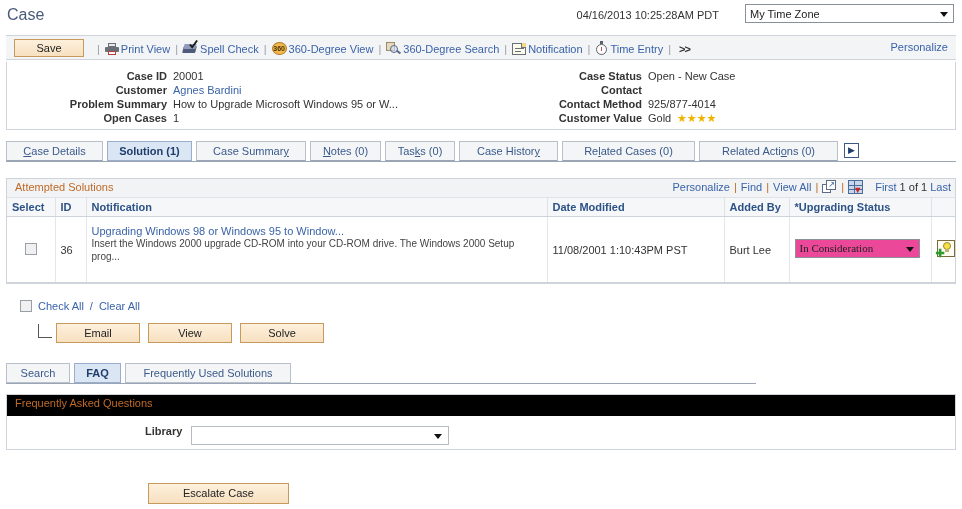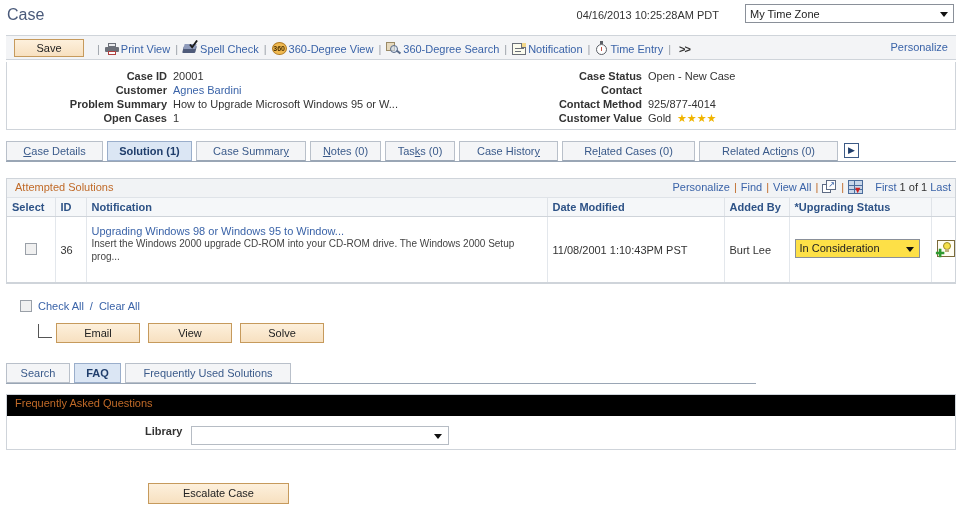--- a/index.html
+++ b/index.html
@@ -342,28 +342,29 @@
     color: #444;
     font-size: 10px;
     line-height: 13px;
     margin-top: 3px;
   }
   .sel-wrap {
     position: relative;
     display: inline-block;
     width: 125px; height: 19px;
     border: 1px solid #8a9099;
-    background: #fde047;
+    background: #ec4899;
     box-sizing: border-box;
     font-size: 11px;
     line-height: 17px;
     padding-left: 4px;
     color: #222;
     white-space: nowrap;
     overflow: hidden;
+    font-family: Liberation Serif, serif;
   }
   .sel-wrap .arrow {
     position: absolute; right: 5px; top: 7px;
     width: 0; height: 0;
     border-left: 4px solid transparent;
     border-right: 4px solid transparent;
     border-top: 5px solid #111;
   }
   .ico-bulb {
     position: relative; width: 18px; height: 17px; display: inline-block;

